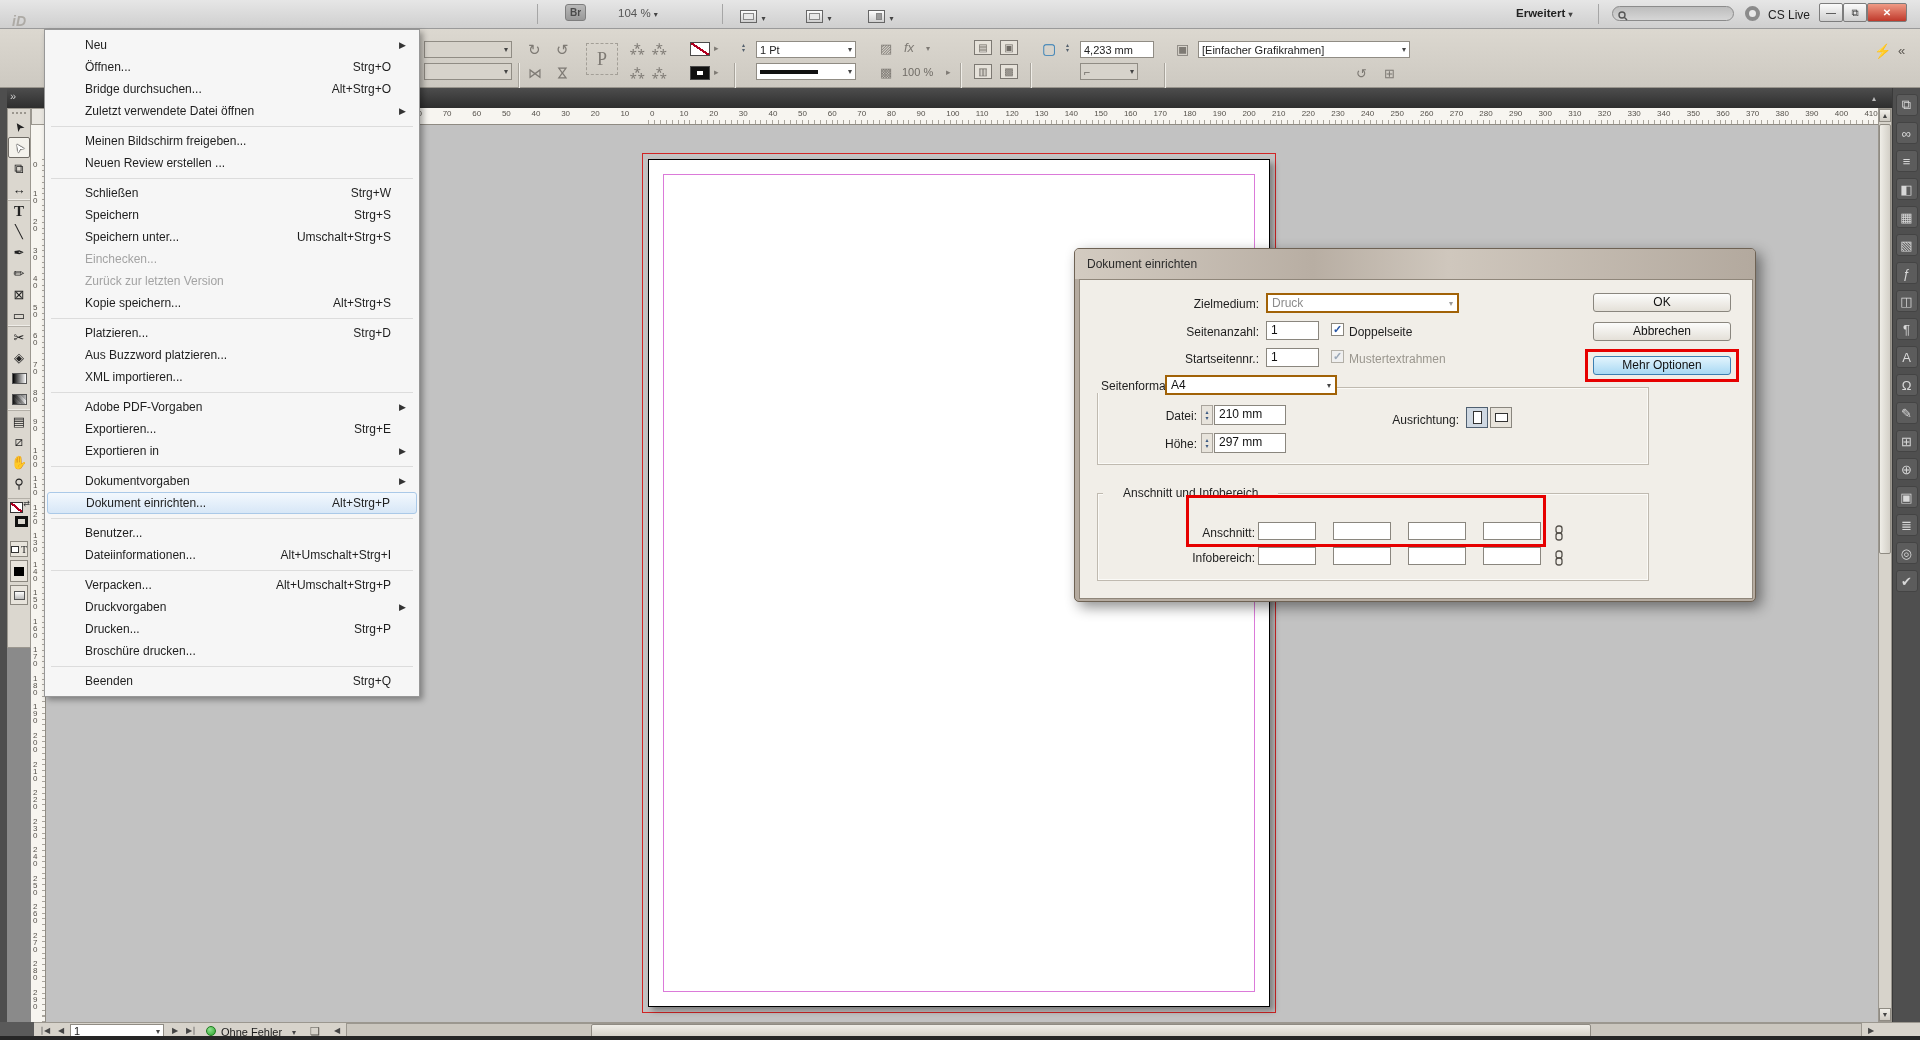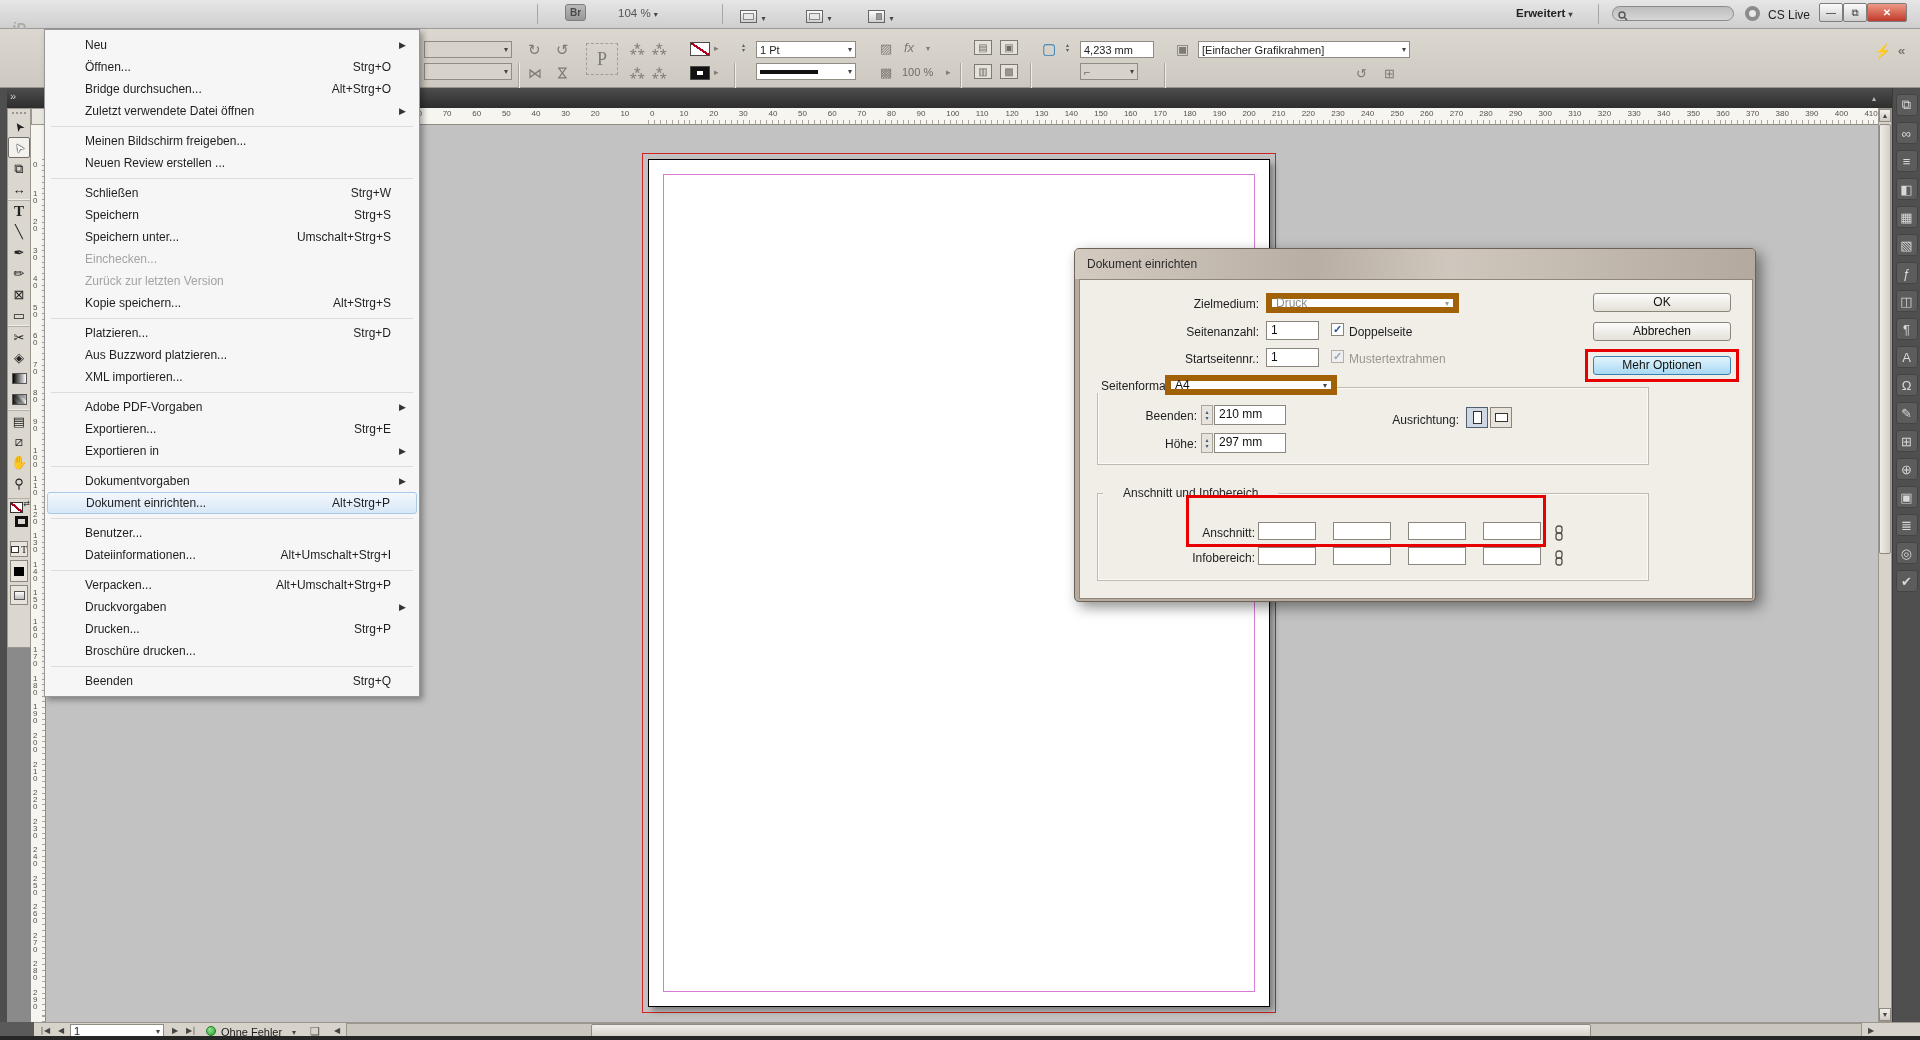--- a/index.html
+++ b/index.html
@@ -4,21 +4,21 @@
 <style>
   * { margin:0; padding:0; box-sizing:border-box; }
   body { background:#333; }
   #screen { position:relative; width:1920px; height:1040px; overflow:hidden;
             font-family:"Liberation Sans", sans-serif; background:#c2c2c2; color:#1a1a1a; }
   .abs { position:absolute; }
 
   
   #menubar { left:0; top:0; width:1920px; height:29px;
              background:linear-gradient(#e6e6e6,#cfcfcf); border-bottom:1px solid #9a9a9a; }
-  #app-logo { left:12px; top:20px; font-size:14px; font-weight:bold; font-style:italic; color:#adaaa5; }
+  #app-logo { left:12px; top:13px; font-size:14px; font-weight:bold; font-style:italic; color:#adaaa5; }
   .mb-menu { display:inline-block; padding:6px 11px 5px; font-size:12.5px; color:#222; cursor:default; }
   #menu-strip { left:40px; top:0; }
   .vsep { width:1px; background:#a6a6a6; }
   .mini-btn { font-size:10px; font-weight:bold; color:#4a4a4a; background:linear-gradient(#b9b9b9,#989898);
               border:1px solid #7e7e7e; border-radius:3px; padding:2px 4px; }
   .mb-combo { font-size:11.5px; color:#555; }
   .darr { font-size:8px; color:#444; }
   .view-ic { display:inline-block; width:17px; height:13px; border:1px solid #666;
              background:linear-gradient(#fdfdfd,#cfcfcf); vertical-align:middle; position:relative; }
   .view-ic i { position:absolute; inset:2px; border:1px solid #888; background:#e8e8e8; }
@@ -111,21 +111,21 @@
   
   #dialog { left:1074px; top:248px; width:682px; height:354px; background:#b5aba0; border:1px solid #6e6254;
             border-radius:5px; box-shadow:5px 5px 14px rgba(0,0,0,.45); z-index:40; font-size:12px; }
   #dialog-title { left:0; top:0; width:100%; height:30px; border-radius:4px 4px 0 0;
       background:linear-gradient(90deg,#d3cbc1,#b8aea3 35%,#cfc7bd 55%,#b3a99e);
       display:flex; align-items:center; padding:0 12px; font-size:12px; color:#2a2a2a; }
   #dialog-body { left:4px; top:30px; width:674px; height:320px; background:#f1eee8; border:1px solid #8f867a; }
   .dlabel { position:absolute; text-align:right; color:#1e1e1e; }
   .dfield { position:absolute; background:#fff; border:1px solid #8a867e; font-size:12px;
             padding:1px 4px; color:#111; }
-  .dcombo { position:absolute; background:#fff; border:6px solid #a16207; font-size:12px;
+  .dcombo { position:absolute; background:#fff; border:2px solid #a16207; font-size:12px;
             display:flex; align-items:center; padding:0 4px; color:#111; }
   .dcombo .darr { margin-left:auto; }
   .dcombo.disabled { color:#8c8c8c; }
   .dspin { position:absolute; width:12px; display:flex; flex-direction:column; align-items:center;
            font-size:6px; line-height:6px; color:#3c5a82; border:1px solid #a9a49c; background:#e8e4dc; }
   .grp { position:absolute; border:1px solid #c0bab0; box-shadow:inset 0 0 0 1px #fbfaf7; }
   .grp-label { position:absolute; background:#f1eee8; padding:0 20px; color:#1e1e1e; }
   .chk { position:absolute; width:13px; height:13px; background:#fff; border:1px solid #8a867e;
          font-size:11px; line-height:11px; text-align:center; color:#2a57a5; font-weight:bold; }
   .chk.disabled { background:#efefef; color:#9aa7b8; border-color:#b3afa7; }
@@ -709,21 +709,21 @@
     <span class="chk disabled" style="left:256px; top:101px;">✓</span>
     <span class="dlabel" style="left:274px; top:103px; text-align:left; width:130px; color:#9a968e;">Mustertextrahmen</span>
 
     <div class="grp" style="left:22px; top:138px; width:552px; height:78px;"></div>
     <span class="grp-label dlabel" style="left:6px; top:130px; width:80px;">Seitenformat:</span>
     <div class="dcombo" style="left:90px; top:126px; width:172px; height:20px;">
       <span>A4</span>
       <span class="darr">▾</span>
     </div>
 
-    <span class="dlabel" style="left:42px; top:160px; width:80px;">Beenden:</span>
+    <span class="dlabel" style="left:42px; top:160px; width:80px;">Datei:</span>
     <span class="dspin" style="left:126px; top:156px; height:20px; justify-content:center;">
       <span>▴</span>
       <span>▾</span>
     </span>
     <div class="dfield" style="left:139px; top:156px; width:72px; height:20px;">210 mm</div>
 
     <span class="dlabel" style="left:42px; top:188px; width:80px;">Höhe:</span>
     <span class="dspin" style="left:126px; top:184px; height:20px; justify-content:center;">
       <span>▴</span>
       <span>▾</span>

